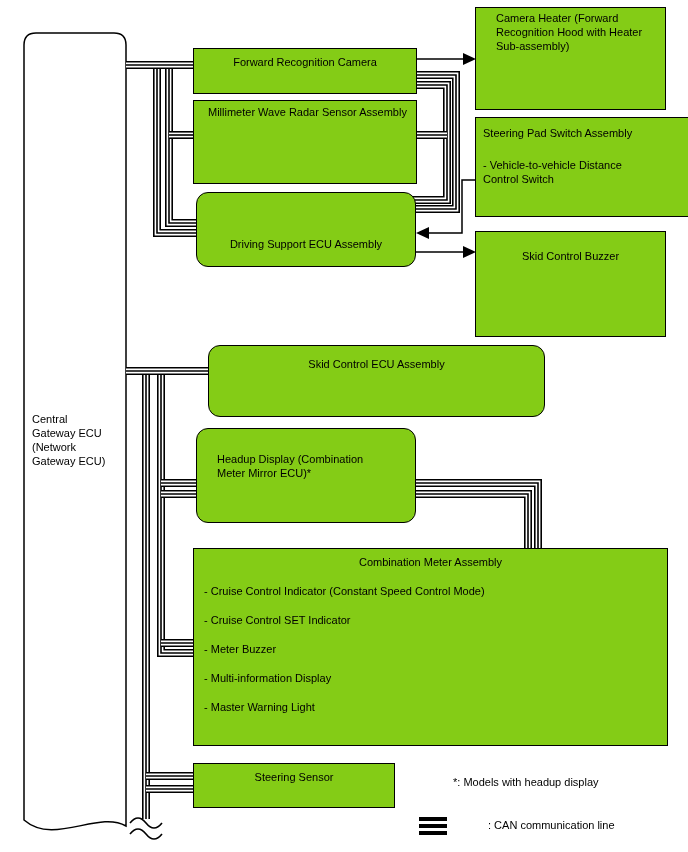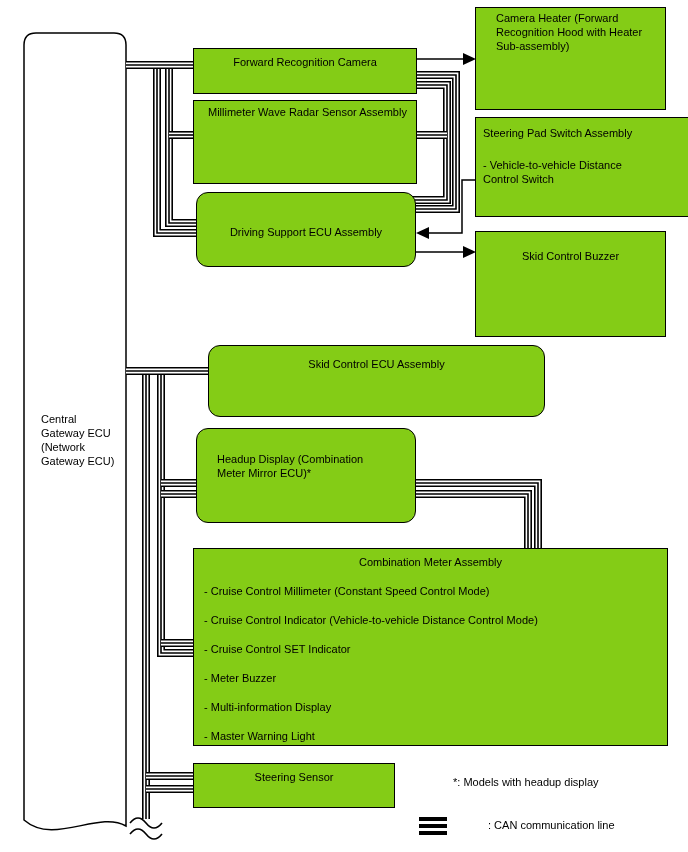--- a/index.html
+++ b/index.html
@@ -135,21 +135,21 @@
   </svg>
 
   <div class="box txt-center" style="left:193px;top:48px;width:224px;height:46px;padding-top:6px;">
     <span>Forward Recognition Camera</span>
   </div>
 
   <div class="box" style="left:193px;top:100px;width:224px;height:84px;padding:4px 10px 0 14px;">
     <div style="width:205px;">Millimeter Wave Radar Sensor Assembly</div>
   </div>
 
-  <div class="box rounded txt-center" style="left:196px;top:192px;width:220px;height:75px;padding-top:32px;">
+  <div class="box rounded txt-center" style="left:196px;top:192px;width:220px;height:75px;padding-top:44px;">
     <span>Driving Support ECU Assembly</span>
   </div>
 
   <div class="box" style="left:475px;top:7px;width:191px;height:103px;padding:3px 10px 0 20px;">
     <div style="width:152px;">Camera Heater (Forward Recognition Hood with Heater Sub-assembly)</div>
   </div>
 
   <div class="box" style="left:475px;top:117px;width:224px;height:100px;padding:8px 8px 0 7px;">
     <div>Steering Pad Switch Assembly</div>
     <div style="width:165px;margin-top:18px;">- Vehicle-to-vehicle Distance Control Switch</div>
@@ -163,34 +163,33 @@
     <span>Skid Control ECU Assembly</span>
   </div>
 
   <div class="box rounded" style="left:196px;top:428px;width:220px;height:95px;padding:23px 10px 0 20px;">
     <div style="width:175px;">Headup Display (Combination Meter Mirror ECU)*</div>
   </div>
 
   <div class="box" style="left:193px;top:548px;width:475px;height:198px;">
     <div class="meter-title">Combination Meter Assembly</div>
     <div class="meter-items">
-      <div class="m-item">- Cruise Control Millimeter (Constant Speed Control Mode)</div>
-      <div class="m-item">- Cruise Control Indicator (Vehicle-to-vehicle Distance Control Mode)</div>
+      <div class="m-item">- Cruise Control Indicator (Constant Speed Control Mode)</div>
       <div class="m-item">- Cruise Control SET Indicator</div>
       <div class="m-item">- Meter Buzzer</div>
       <div class="m-item">- Multi-information Display</div>
       <div class="m-item">- Master Warning Light</div>
     </div>
   </div>
 
   <div class="box txt-center" style="left:193px;top:763px;width:202px;height:45px;padding-top:6px;">
     <span>Steering Sensor</span>
   </div>
 
-  <div class="label pre" style="left:41px;top:412px;width:92px;">Central
+  <div class="label pre" style="left:32px;top:412px;width:92px;">Central
 Gateway ECU
 (Network
 Gateway ECU)</div>
 
   <div class="legend-note">*: Models with headup display</div>
 
   <div class="legend-can">
     <div class="bar"></div>
     <div class="bar"></div>
     <div class="bar"></div>

